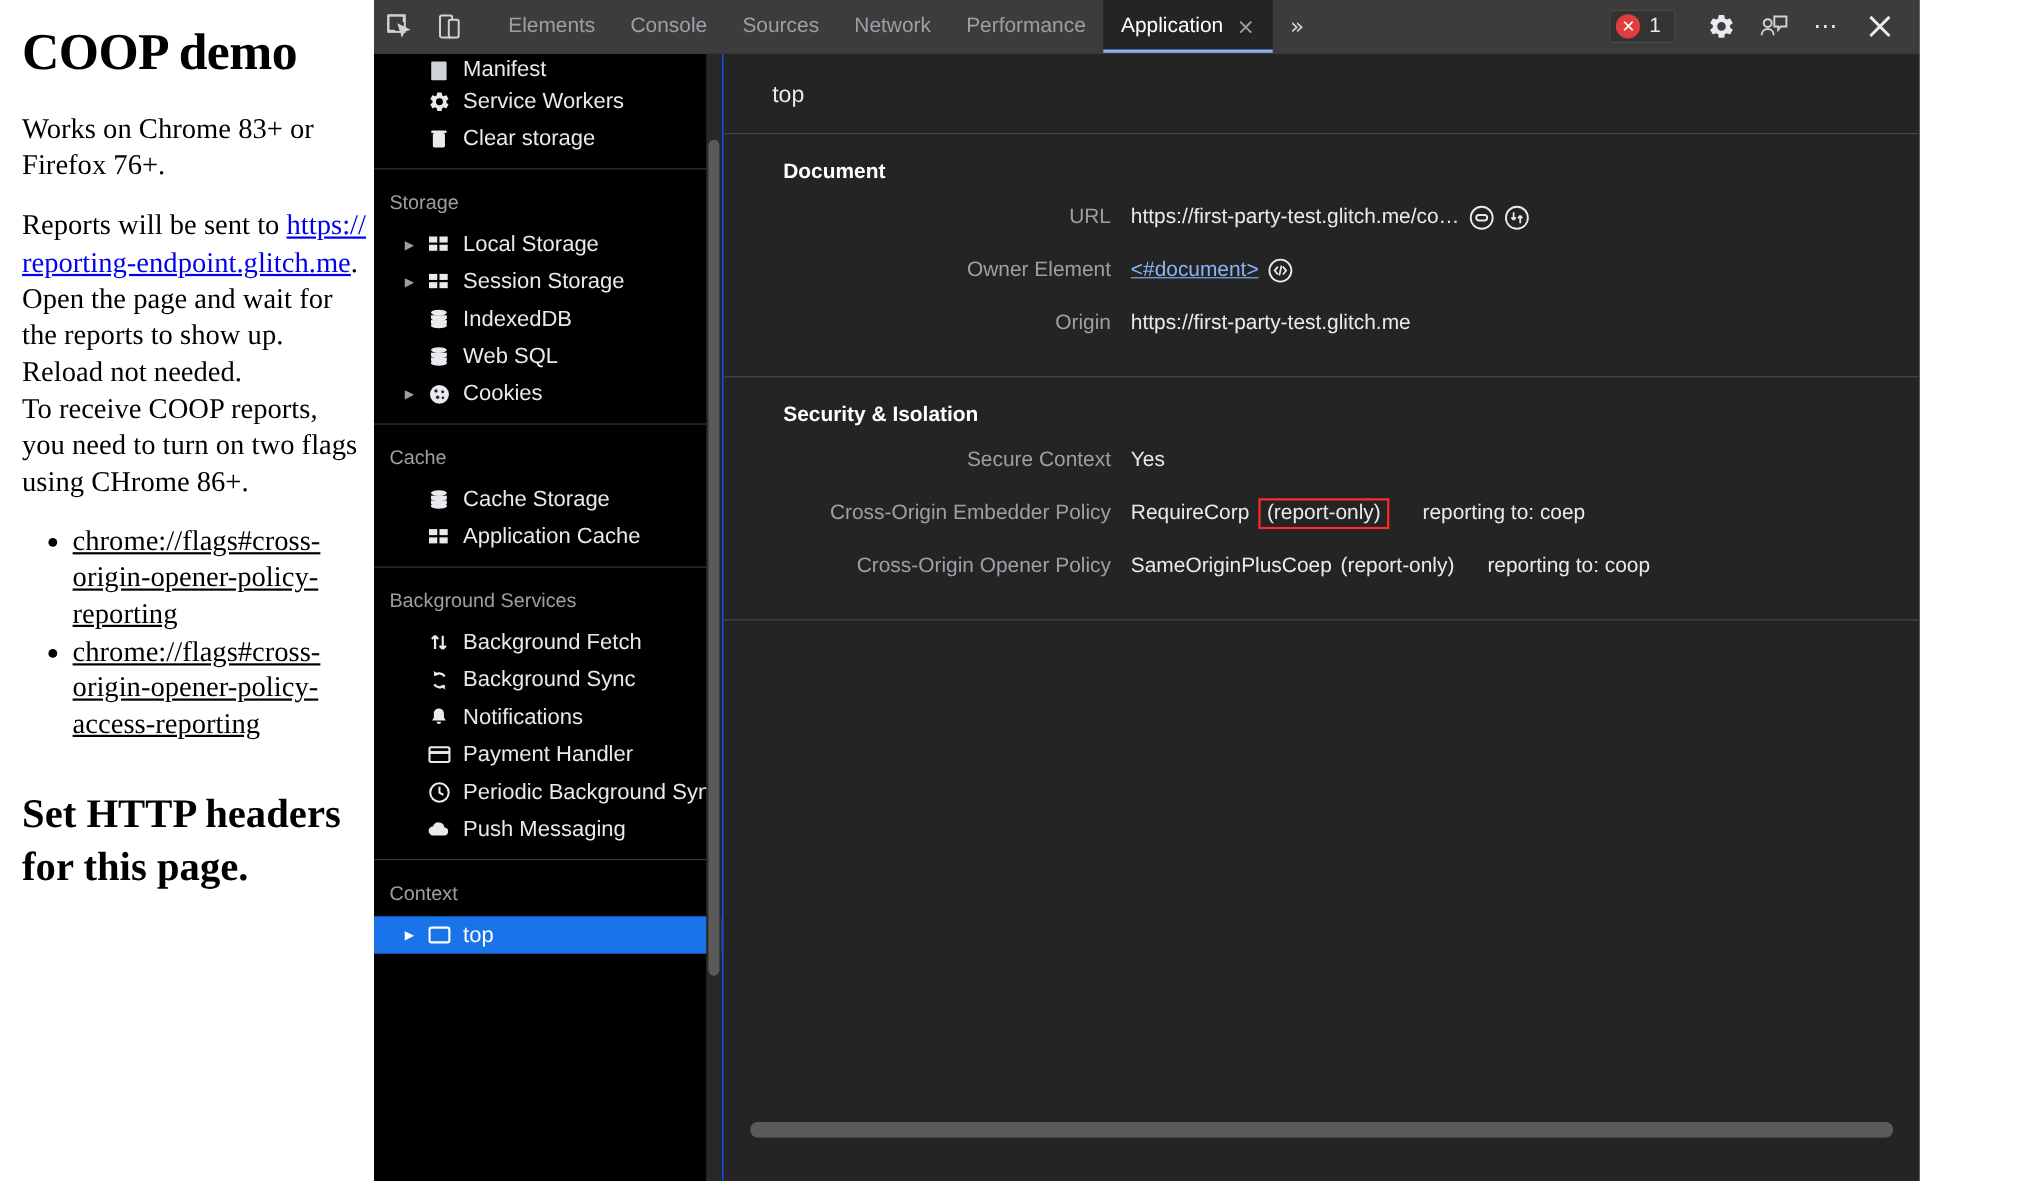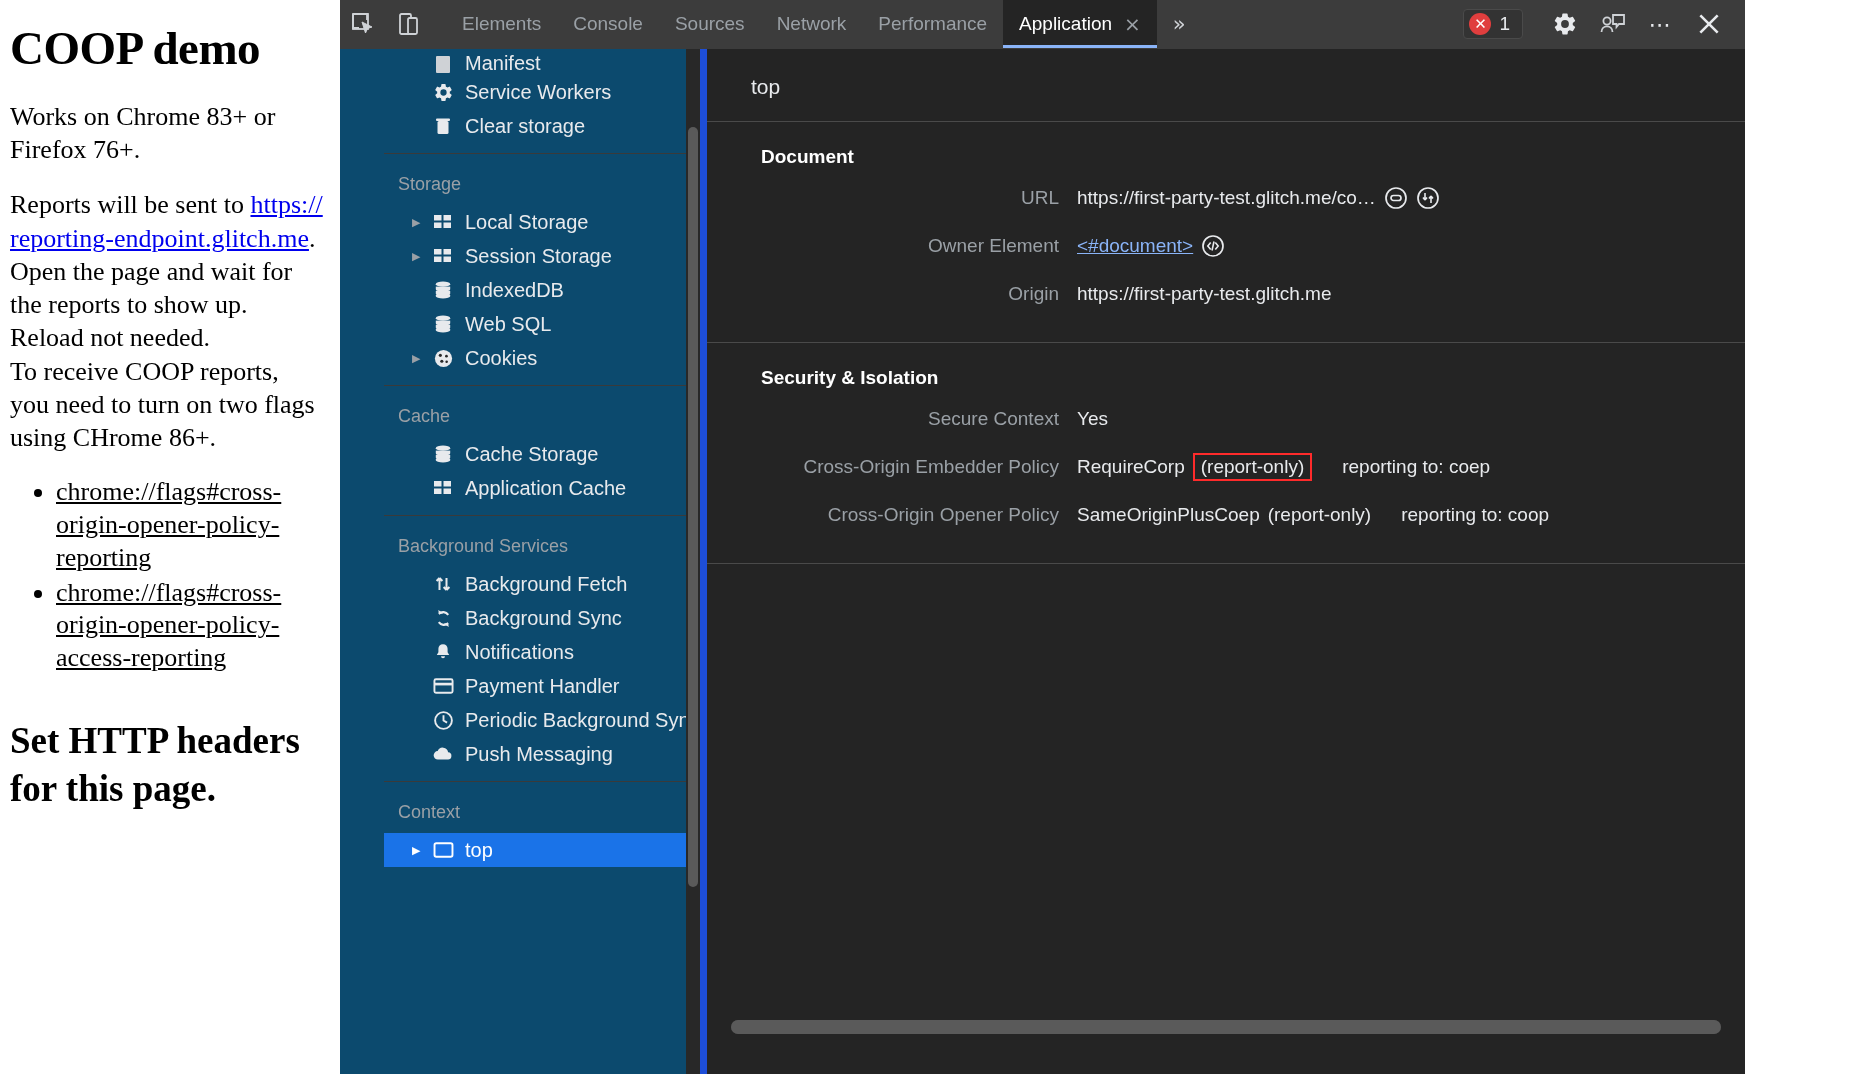--- a/index.html
+++ b/index.html
@@ -5,21 +5,21 @@
   html, body {
     margin: 0; padding: 0;
     width: 1856px; height: 1074px;
     overflow: hidden;
     background: #ffffff;
   }
   body { position: relative; font-family: "Liberation Sans", sans-serif; }
 
   
   #page-area {
-    position: absolute; left: 0; top: 0;
+    position: absolute; left: 10px; top: 0;
     width: 340px; height: 1074px;
     background: #ffffff;
     overflow: hidden;
     font-family: "Liberation Serif", serif;
     color: #000;
   }
   #page-inner { padding: 8px 10px 0 10px; }
   .pg-h1 {
     font-size: 47px; font-weight: bold; line-height: 1.06;
     margin: 16px 0 26px 0; letter-spacing: -0.5px;
@@ -97,25 +97,24 @@
   .err-count { font-size: 19px; color: #e8eaed; }
   .tb-ic { width: 48px; display:flex; align-items:center; justify-content:center; cursor:pointer; }
   .dots3 { letter-spacing: 3px; color: #e8eaed; font-size: 22px; font-family: "DejaVu Sans", sans-serif; }
 
   
   #dt-body { flex: 1; display: flex; min-height: 0; }
 
   
   #dt-sidebar {
     width: 316px; min-width: 316px;
-    background: #0c4a6e;
+    background: #000000;
     overflow: hidden;
     position: relative;
-    border-right: 7px solid #1d4ed8;
-    padding-left: 44px;
+    border-right: 2px solid #1d4ed8;
   }
   .sb-scroll { padding-top: 0; }
   .sb-group { padding: 0 0 10px 0; border-bottom: 1px solid #3a3a3a; }
   .sb-group.first { padding-top: 0; }
   .sb-title {
     color: #9aa0a6; font-size: 18px; padding: 20px 0 10px 14px;
   }
   .sb-item {
     display: flex; align-items: center;
     height: 34px; padding-left: 28px; cursor: pointer;

